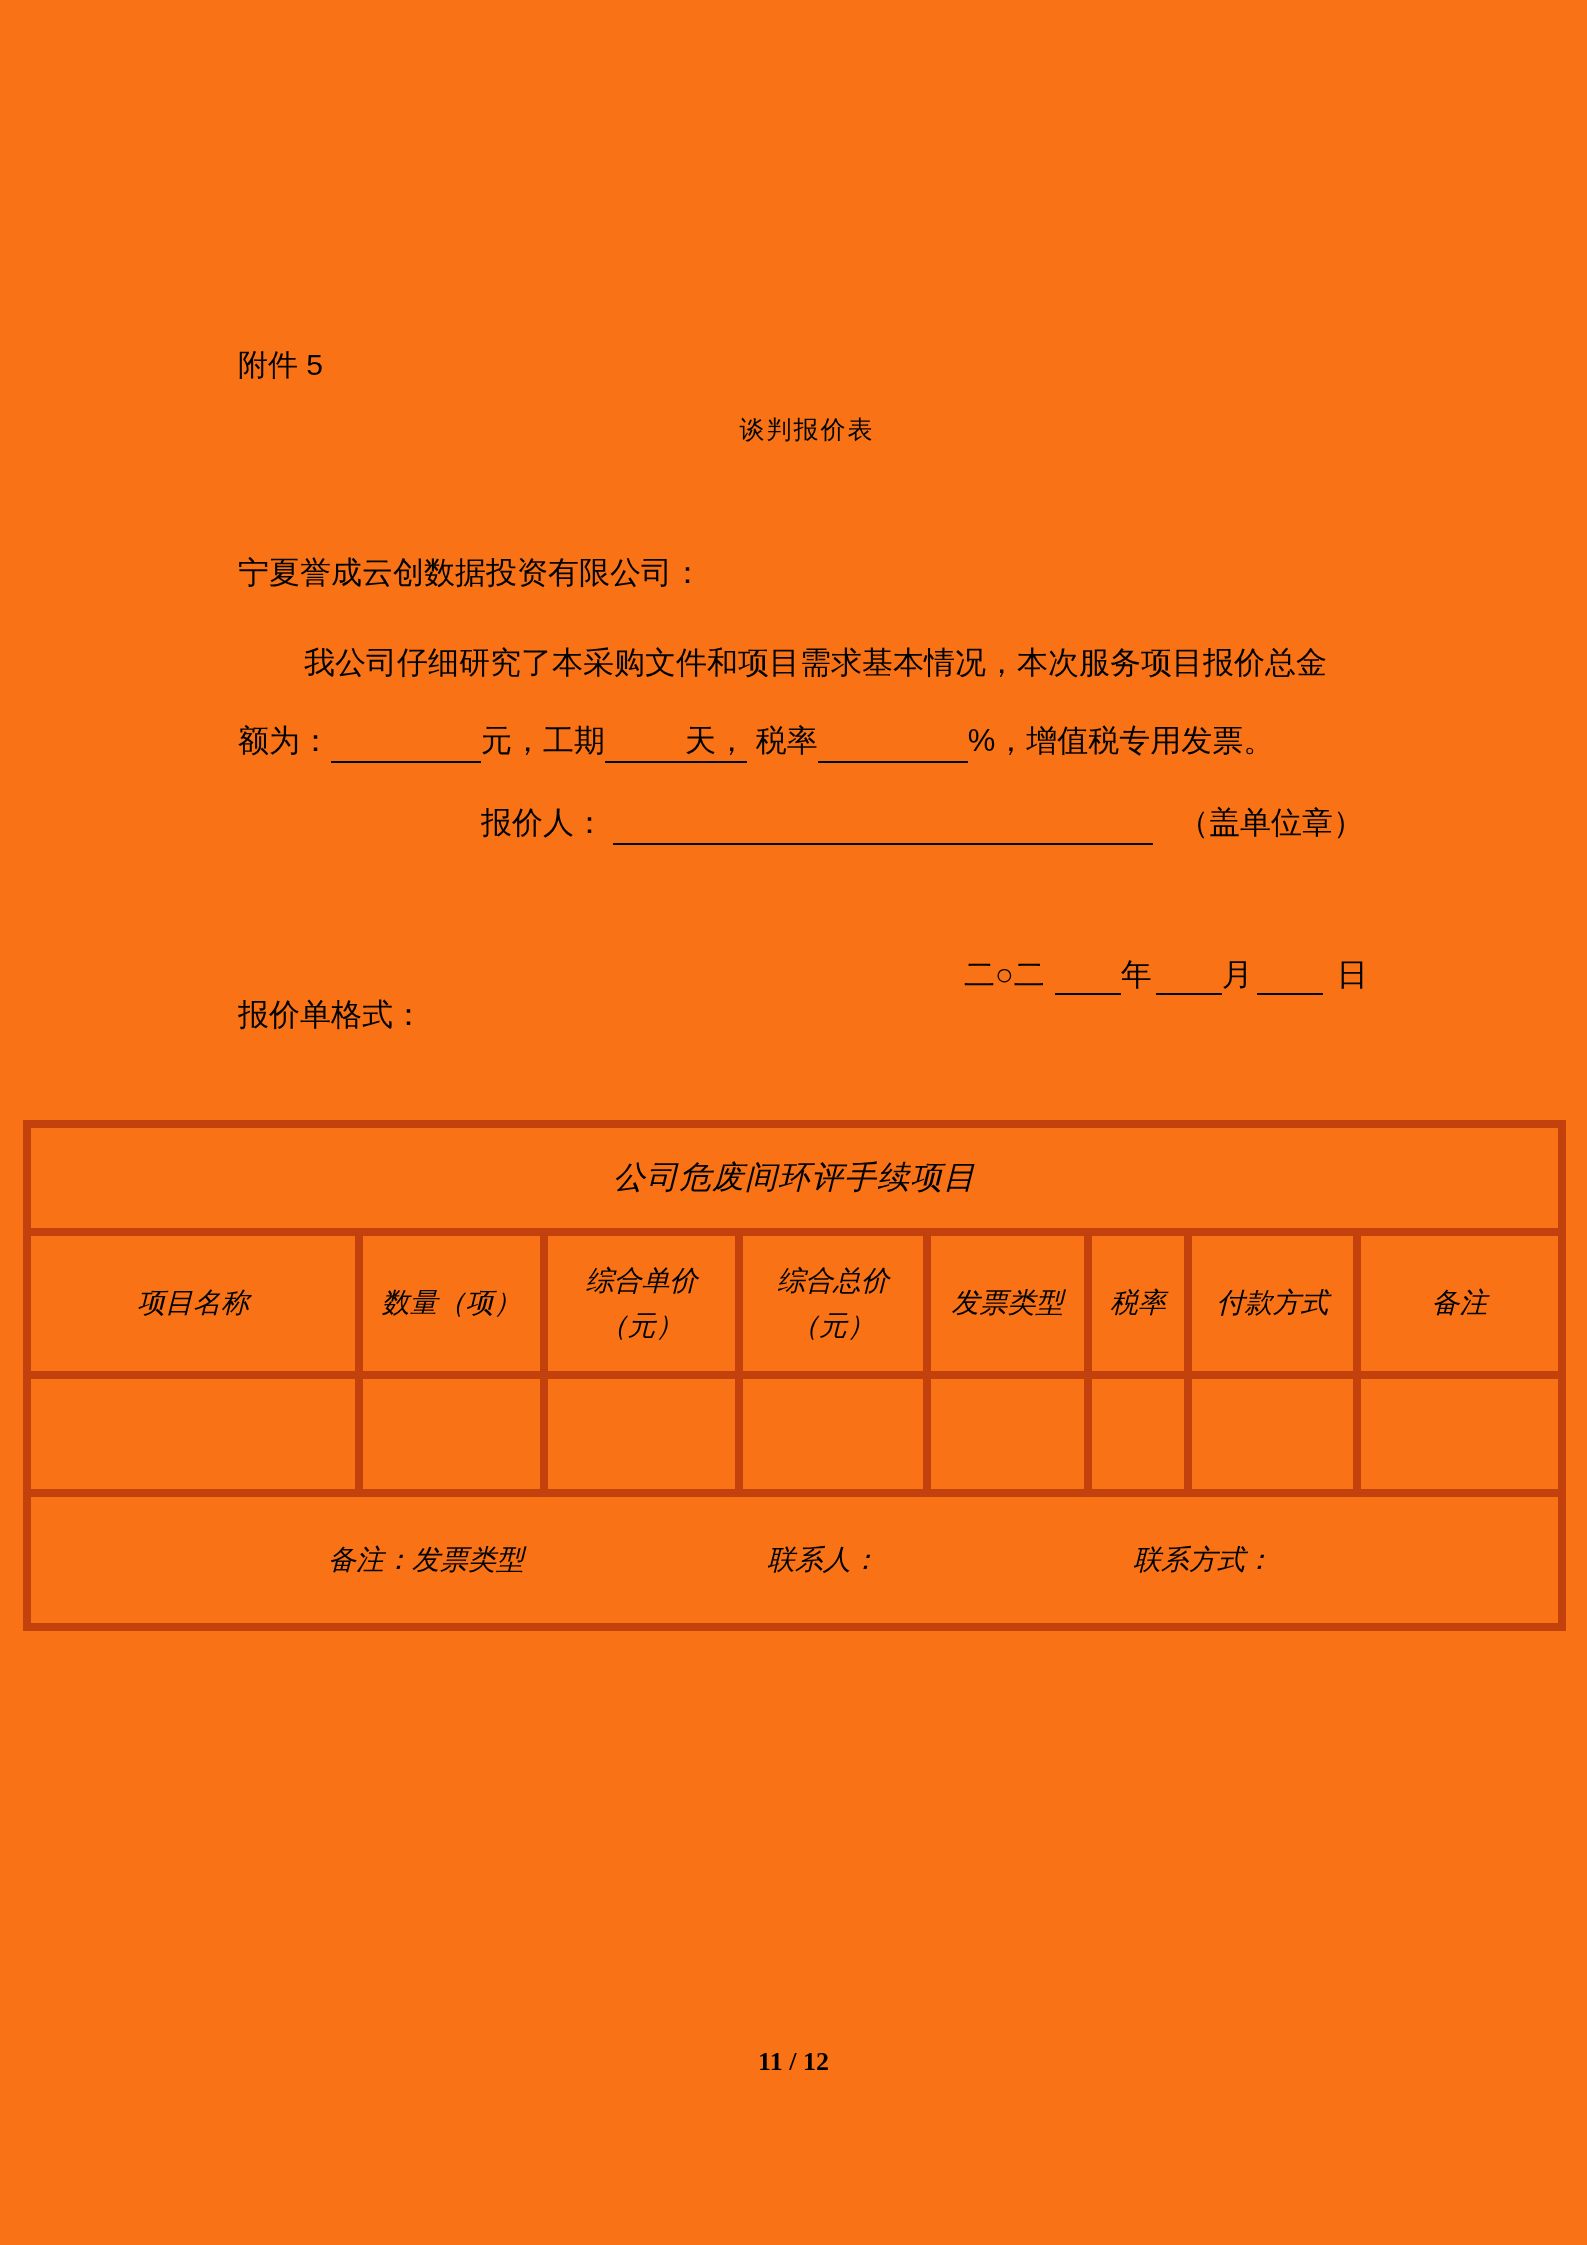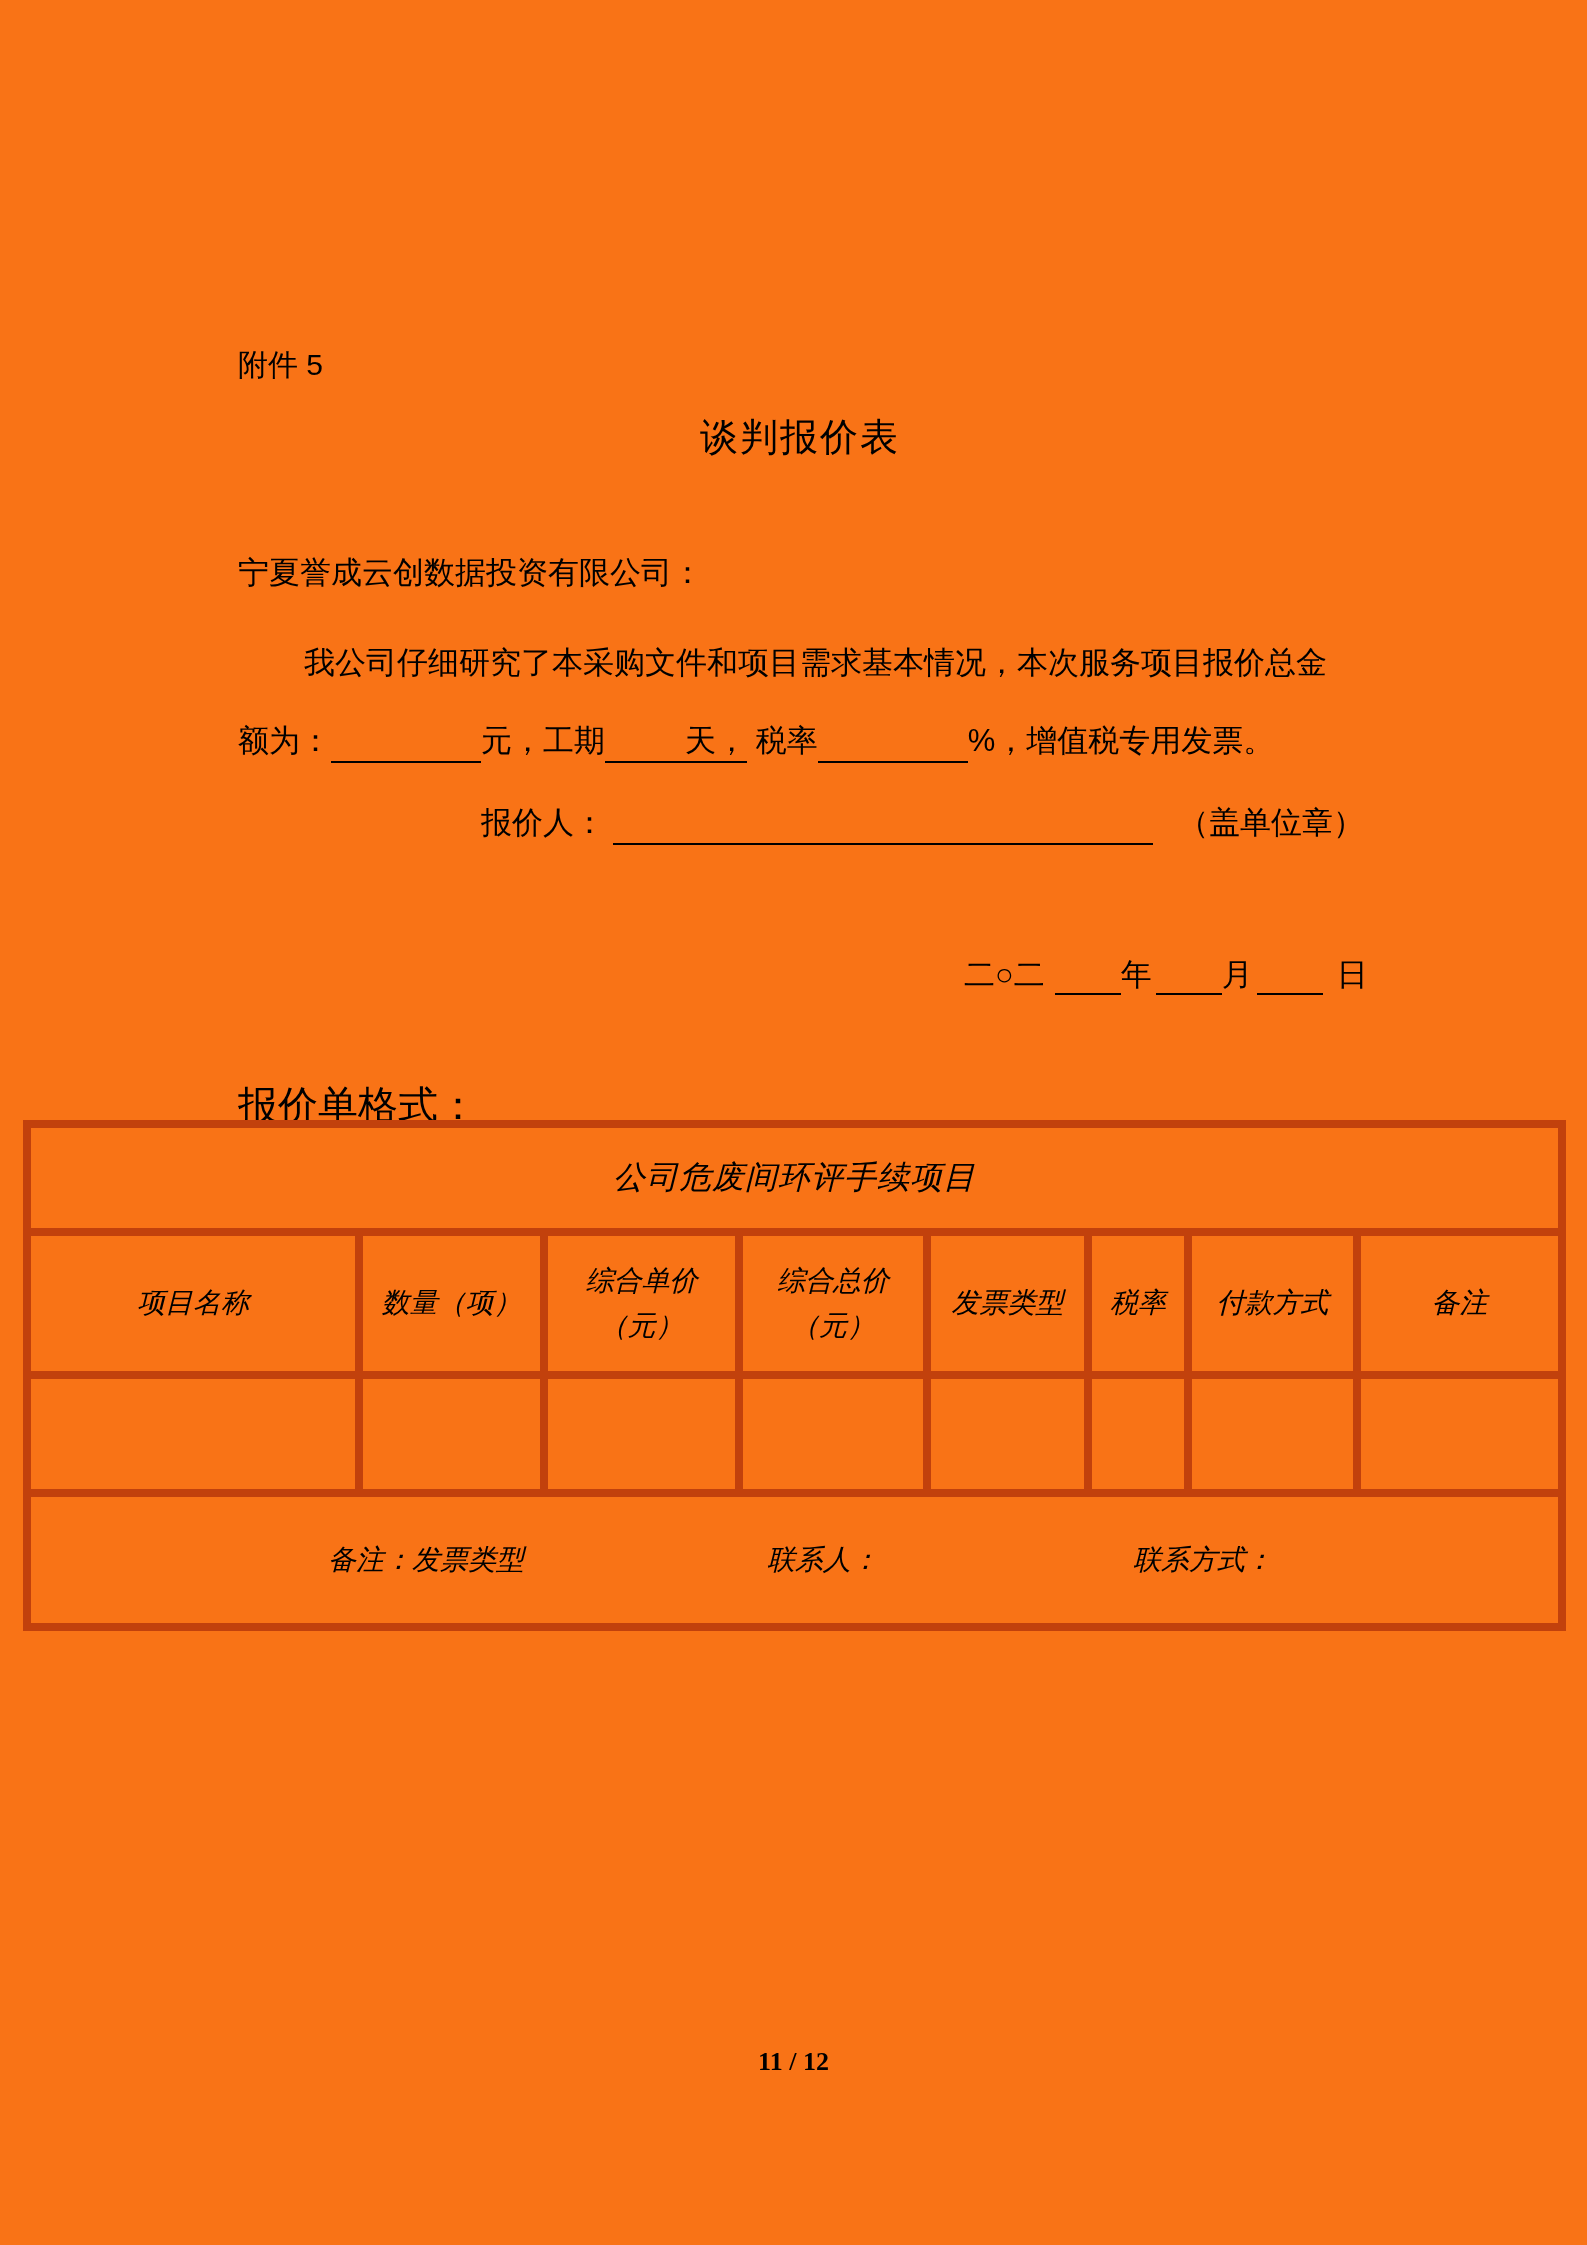--- a/index.html
+++ b/index.html
@@ -8,27 +8,27 @@
     width:1587px;
     height:2245px;
     background:#f97316;
     font-family:"Liberation Sans","DejaVu Sans",sans-serif;
     color:#000;
     overflow:hidden;
     padding-left:16px;
   }
   .abs{position:absolute;line-height:1.25;}
   .attachment{left:238px;top:346px;font-size:30px;}
-  .doc-title{left:237px;top:414px;width:1126px;text-align:center;font-size:38px;font-weight:500;letter-spacing:2px;}
+  .doc-title{left:244px;top:414px;width:1126px;text-align:center;font-size:25px;font-weight:500;letter-spacing:2px;}
   .recipient{left:238px;top:554px;font-size:31px;}
   .para1{left:304px;top:644px;font-size:31px;}
   .para2{left:238px;top:722px;font-size:31px;white-space:nowrap;}
   .quoter{left:481px;top:806px;font-size:31px;white-space:nowrap;font-family:Liberation Mono, monospace;}
   .dateline{left:964px;top:956px;font-size:31px;white-space:nowrap;}
-  .format-label{left:238px;top:1080px;font-size:40px;}
+  .format-label{left:238px;top:996px;font-size:31px;}
   .pagenum{left:0;top:2046px;width:1587px;text-align:center;
            font-family:"Liberation Serif","DejaVu Serif",serif;font-size:26px;font-weight:bold;}
 
   .blank{
     display:inline-block;
     height:1.02em;
     border-bottom:2px solid #000;
     vertical-align:bottom;
   }
   .ul-text{

